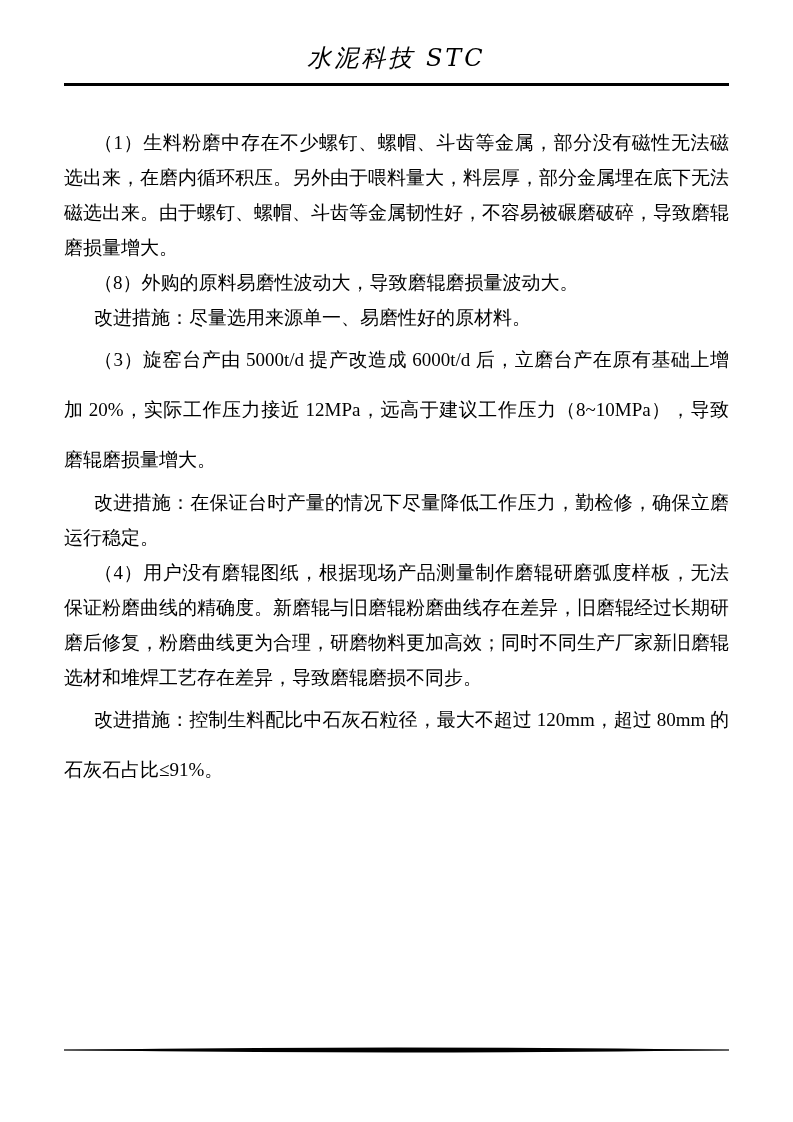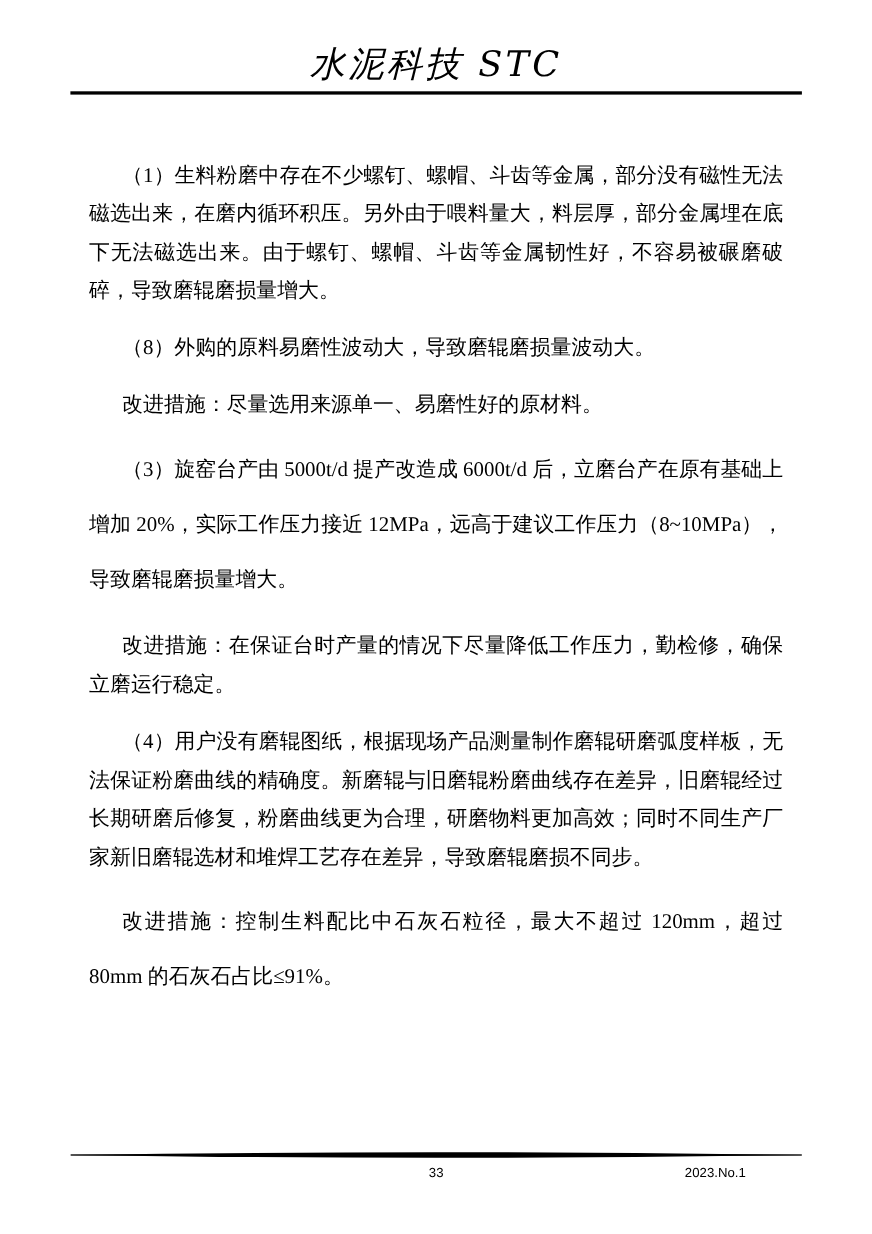--- a/index.html
+++ b/index.html
@@ -8,21 +8,21 @@
     width:793px; height:1122px;
     margin:0 auto;
     background:#ffffff;
     color:#000000;
     font-family:"Liberation Serif","DejaVu Serif",serif;
     overflow:hidden;
   }
   .journal-title {
     position:absolute; top:42px; left:64px; width:665px;
     text-align:center;
-    font-size:32px; line-height:32px;
+    font-size:24px; line-height:32px;
     font-style:italic;
     letter-spacing:3px;
     font-family:"DejaVu Serif","Liberation Serif",serif;
   }
   .header-rule {
     position:absolute; top:83px; left:64px;
     width:665px; height:3px;
     background:#000;
   }
   .section-heading {
@@ -33,21 +33,21 @@
     font-family:"Liberation Sans","DejaVu Sans",sans-serif;
     letter-spacing:0.5px;
   }
   .section-number { display:inline-block; margin-right:15px; }
   .article-body {
     position:absolute; top:125px; left:64px; width:665px;
     font-size:19px; line-height:35px;
     text-align:justify;
     text-justify:inter-character;
   }
-  .article-body p { margin:17px; text-indent:30px; }
+  .article-body p { margin:0; text-indent:30px; }
   .article-body p.latin-line { line-height:50px; }
   .footer-rule {
     position:absolute; top:1045px; left:64px;
     width:665px; height:10px;
   }
   .footer-row {
     position:absolute; top:1058px; left:64px; width:665px; height:16px;
     font-family:"Liberation Sans","DejaVu Sans",sans-serif;
     font-size:12px; line-height:16px;
   }
@@ -72,18 +72,14 @@
     <p>改进措施：在保证台时产量的情况下尽量降低工作压力，勤检修，确保立磨运行稳定。</p>
     <p>（4）用户没有磨辊图纸，根据现场产品测量制作磨辊研磨弧度样板，无法保证粉磨曲线的精确度。新磨辊与旧磨辊粉磨曲线存在差异，旧磨辊经过长期研磨后修复，粉磨曲线更为合理，研磨物料更加高效；同时不同生产厂家新旧磨辊选材和堆焊工艺存在差异，导致磨辊磨损不同步。</p>
     <p class="latin-line">改进措施：控制生料配比中石灰石粒径，最大不超过 120mm，超过 80mm 的石灰石占比≤91%。</p>
   </div>
 
   <svg class="footer-rule" viewBox="0 0 665 10" width="665" height="10" aria-hidden="true">
     <rect x="0" y="4.4" width="665" height="1.2" fill="#000"></rect>
     <path d="M0,5 Q332,0 665,5 Q332,10 0,5 Z" fill="#000"></path>
   </svg>
 
-  <div class="footer-row">
-    <span class="page-number">33</span>
-    <span class="issue-number">2023.No.1</span>
-  </div>
 
 </div>
 
 </body></html>

